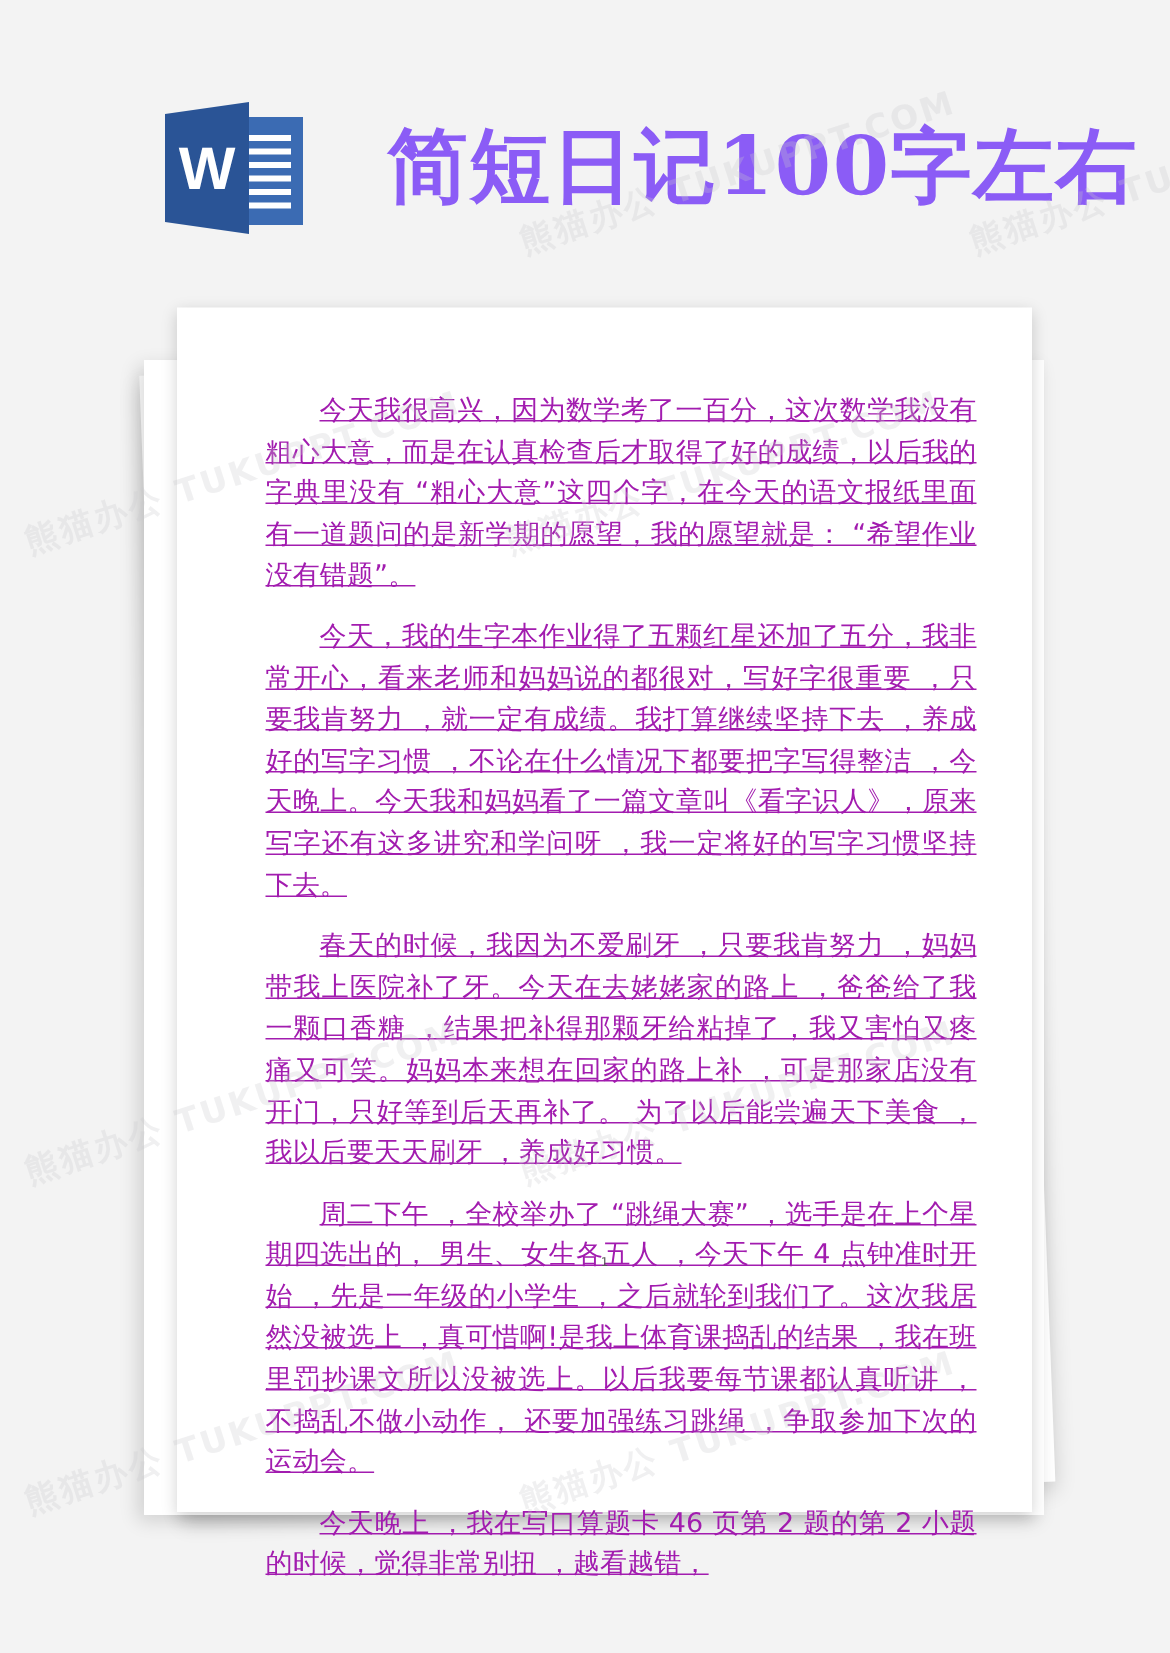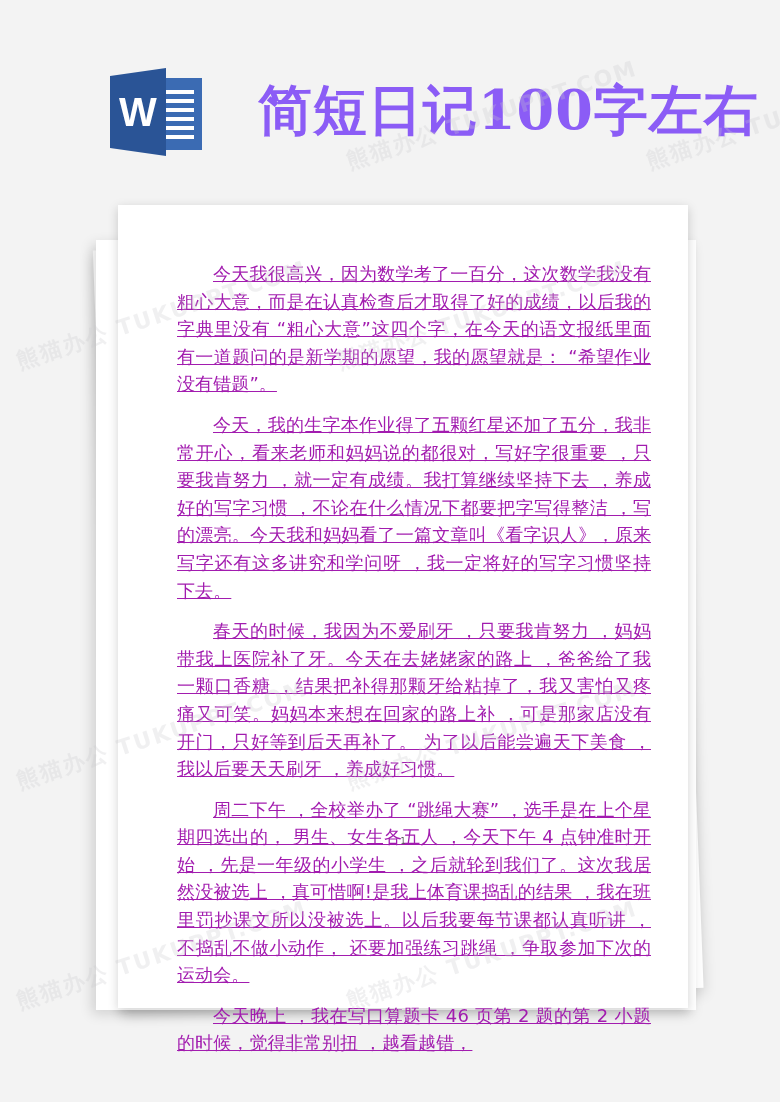--- a/index.html
+++ b/index.html
@@ -67,21 +67,21 @@
   </svg>
   <div class="title">简短日记100字左右</div>
 </div>
 
 <div class="stack">
   <div class="sheet sheet-back2"></div>
   <div class="sheet sheet-back1"></div>
   <div class="sheet sheet-main">
     <div class="content">
       <p class="para">今天我很高兴，因为数学考了一百分，这次数学我没有粗心大意，而是在认真检查后才取得了好的成绩，以后我的字典里没有 “粗心大意”这四个字，在今天的语文报纸里面有一道题问的是新学期的愿望，我的愿望就是：  “希望作业没有错题”。</p>
-      <p class="para">今天，我的生字本作业得了五颗红星还加了五分，我非常开心，看来老师和妈妈说的都很对，写好字很重要 ，只要我肯努力 ，就一定有成绩。我打算继续坚持下去 ，养成好的写字习惯 ，不论在什么情况下都要把字写得整洁 ，写的漂亮。今天我和妈妈看了一篇文章叫《看字识人》，原来写字还有这多讲究和学问呀 ，我一定将好的写字习惯坚持下去。</p>
+      <p class="para">今天，我的生字本作业得了五颗红星还加了五分，我非常开心，看来老师和妈妈说的都很对，写好字很重要 ，只要我肯努力 ，就一定有成绩。我打算继续坚持下去 ，养成好的写字习惯 ，不论在什么情况下都要把字写得整洁 ，今天晚上。今天我和妈妈看了一篇文章叫《看字识人》，原来写字还有这多讲究和学问呀 ，我一定将好的写字习惯坚持下去。</p>
       <p class="para">春天的时候，我因为不爱刷牙 ，只要我肯努力 ，妈妈带我上医院补了牙。今天在去姥姥家的路上 ，爸爸给了我一颗口香糖 ，结果把补得那颗牙给粘掉了，我又害怕又疼痛又可笑。妈妈本来想在回家的路上补 ，可是那家店没有开门，只好等到后天再补了。 为了以后能尝遍天下美食 ，我以后要天天刷牙 ，养成好习惯。</p>
       <p class="para">周二下午 ，全校举办了 “跳绳大赛” ，选手是在上个星期四选出的， 男生、女生各五人 ，今天下午 4 点钟准时开始 ，先是一年级的小学生 ，之后就轮到我们了。这次我居然没被选上 ，真可惜啊!是我上体育课捣乱的结果 ，我在班里罚抄课文所以没被选上。以后我要每节课都认真听讲 ，不捣乱不做小动作， 还要加强练习跳绳 ，争取参加下次的运动会。</p>
       <p class="para">今天晚上 ，我在写口算题卡 46 页第 2 题的第 2 小题的时候，觉得非常别扭 ，越看越错，</p>
     </div>
     <div class="page-number">1</div>
   </div>
 </div>
 
 <div>
   <div class="watermark" style="left:10px;top:300px">熊猫办公 TUKUPPT.COM</div>

